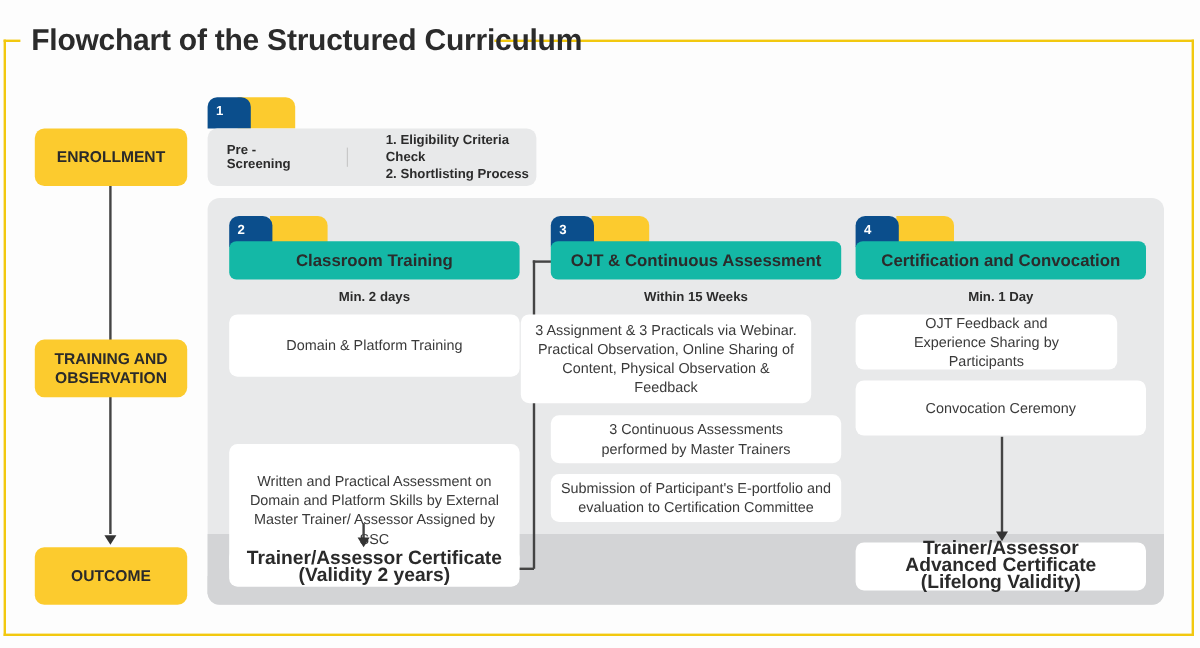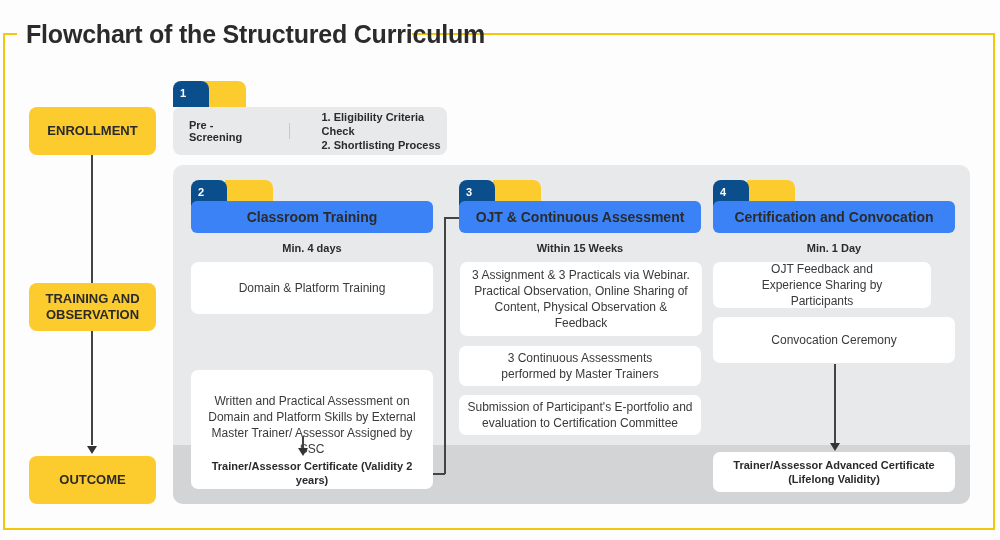--- a/index.html
+++ b/index.html
@@ -35,31 +35,31 @@
     border-radius: 8px 8px 0 0; color: #fff; font-size: 11px; font-weight: bold;
     padding: 6px 0 0 7px;
   }
   .tab-yellow {
     position: absolute; width: 48px; height: 26px; background: #fccb2e;
     border-radius: 0 8px 0 0;
   }
   .grey-panel { position: absolute; background: #e8e9ea; border-radius: 10px; }
   .outcome-band { position: absolute; background: #d3d4d6; }
   .col-title {
-    position: absolute; background: #3b82f6; border-radius: 6px; height: 32px;
+    position: absolute; background: #14b8a6; border-radius: 6px; height: 32px;
     display: flex; align-items: center; justify-content: center;
     font-size: 14px; font-weight: bold; color: #2b2b2b;
   }
   .duration { position: absolute; font-size: 11px; font-weight: bold; text-align: center; color: #2b2b2b; }
   .card {
     position: absolute; background: #fff; border-radius: 7px;
     display: flex; align-items: center; justify-content: center;
     text-align: center; font-size: 12px; color: #3a3a3a; line-height: 16px; padding: 0 8px;
   }
-  .card.bold { font-weight: bold; font-size: 11px; color: #2a2a2a; line-height: 14px; }
+  .card.bold { font-weight: bold; font-size: 16px; color: #2a2a2a; line-height: 14px; }
   .prescreen {
     position: absolute; left: 173px; top: 107px; width: 274px; height: 48px;
     background: #e8e9ea; border-radius: 8px; display: flex; align-items: center;
     font-size: 11px; font-weight: bold; color: #2b2b2b; gap: 20px;
   }
   .prescreen .lbl { padding-left: 16px; width: 104px; }
   .prescreen .sep { width: 1px; height: 16px; background: #c8c8c8; margin-right: 12px; }
   .prescreen .items { line-height: 14px; }
 </style>
 </head>
@@ -87,36 +87,36 @@
   </div>
 </div>
 
 <div class="grey-panel" style="left:173px;top:165px;width:797px;height:339px;"></div>
 <div class="outcome-band" style="left:173px;top:445px;width:797px;height:50px;"></div>
 <div class="grey-panel" style="left:173px;top:480px;width:797px;height:24px;background:#d3d4d6;border-radius:0 0 10px 10px;"></div>
 
 <div class="tab-yellow" style="left:225px;top:180px;"></div>
 <div class="tab-blue" style="left:191px;top:180px;">2</div>
 <div class="col-title" style="left:191px;top:201px;width:242px;">Classroom Training</div>
-<div class="duration" style="left:191px;top:242px;width:242px;">Min. 4 days</div>
+<div class="duration" style="left:191px;top:242px;width:242px;">Min. 2 days</div>
 <div class="card" style="left:191px;top:262px;width:242px;height:52px;">Domain &amp; Platform Training</div>
 <div class="card" style="left:191px;top:325px;width:242px;height:110px;padding:0 14px;margin-top:45px;">Written and Practical Assessment on Domain and Platform Skills by External Master Trainer/ Assessor Assigned by SSC</div>
 <div class="vline" style="left:302px;top:436px;height:14px;"></div>
 <div class="arrow-down" style="left:298px;top:448px;"></div>
 <div class="card bold" style="left:191px;top:457px;width:242px;height:32px;">Trainer/Assessor Certificate (Validity 2 years)</div>
 
 <div class="hline" style="left:433px;top:473px;width:12px;"></div>
 <div class="vline" style="left:444px;top:217px;height:257px;"></div>
 <div class="hline" style="left:444px;top:217px;width:16px;"></div>
 
 <div class="tab-yellow" style="left:493px;top:180px;"></div>
 <div class="tab-blue" style="left:459px;top:180px;">3</div>
 <div class="col-title" style="left:459px;top:201px;width:242px;">OJT &amp; Continuous Assessment</div>
 <div class="duration" style="left:459px;top:242px;width:242px;">Within 15 Weeks</div>
-<div class="card" style="left:460px;top:262px;width:242px;height:74px;">3 Assignment &amp; 3 Practicals via Webinar. Practical Observation, Online Sharing of Content, Physical Observation &amp; Feedback</div>
+<div class="card" style="left:434px;top:262px;width:242px;height:74px;">3 Assignment &amp; 3 Practicals via Webinar. Practical Observation, Online Sharing of Content, Physical Observation &amp; Feedback</div>
 <div class="card" style="left:459px;top:346px;width:242px;height:40px;padding:0 30px;">3 Continuous Assessments performed by Master Trainers</div>
 <div class="card" style="left:459px;top:395px;width:242px;height:40px;">Submission of Participant's E-portfolio and evaluation to Certification Committee</div>
 
 <div class="tab-yellow" style="left:747px;top:180px;"></div>
 <div class="tab-blue" style="left:713px;top:180px;">4</div>
 <div class="col-title" style="left:713px;top:201px;width:242px;">Certification and Convocation</div>
 <div class="duration" style="left:713px;top:242px;width:242px;">Min. 1 Day</div>
 <div class="card" style="left:713px;top:262px;width:218px;height:46px;padding:0 40px;">OJT Feedback and Experience Sharing by Participants</div>
 <div class="card" style="left:713px;top:317px;width:242px;height:46px;">Convocation Ceremony</div>
 <div class="vline" style="left:834px;top:364px;height:80px;"></div>

